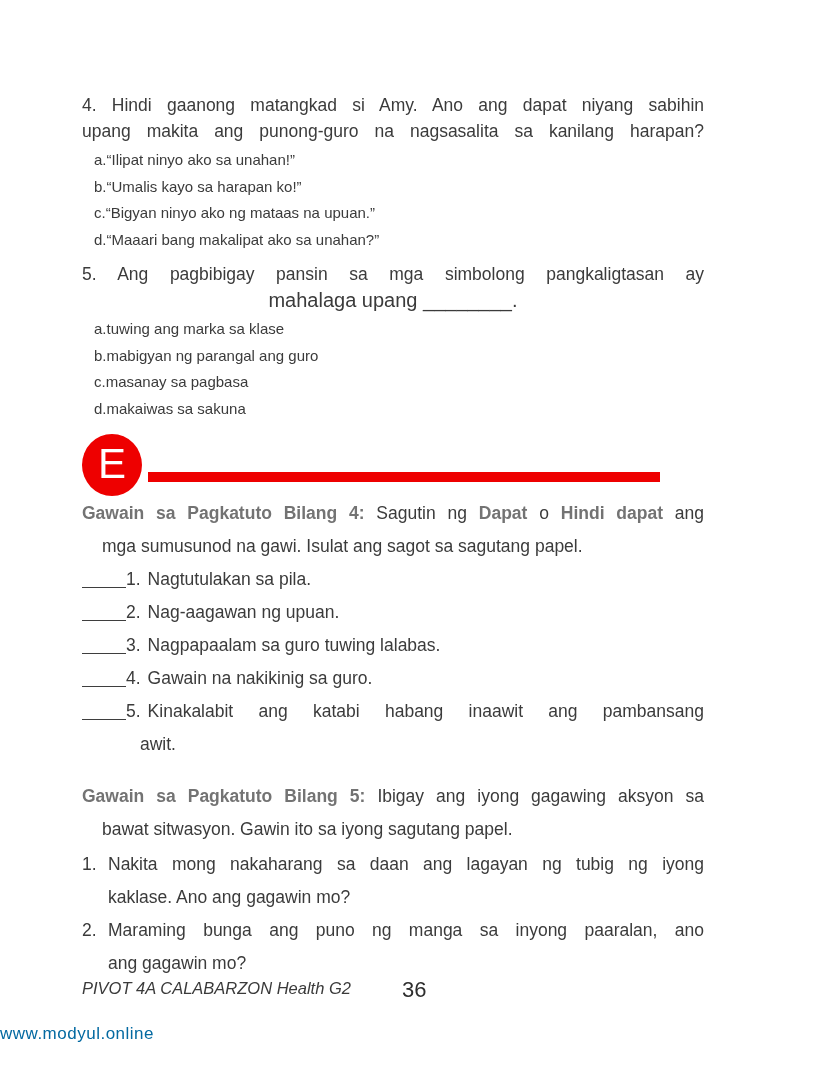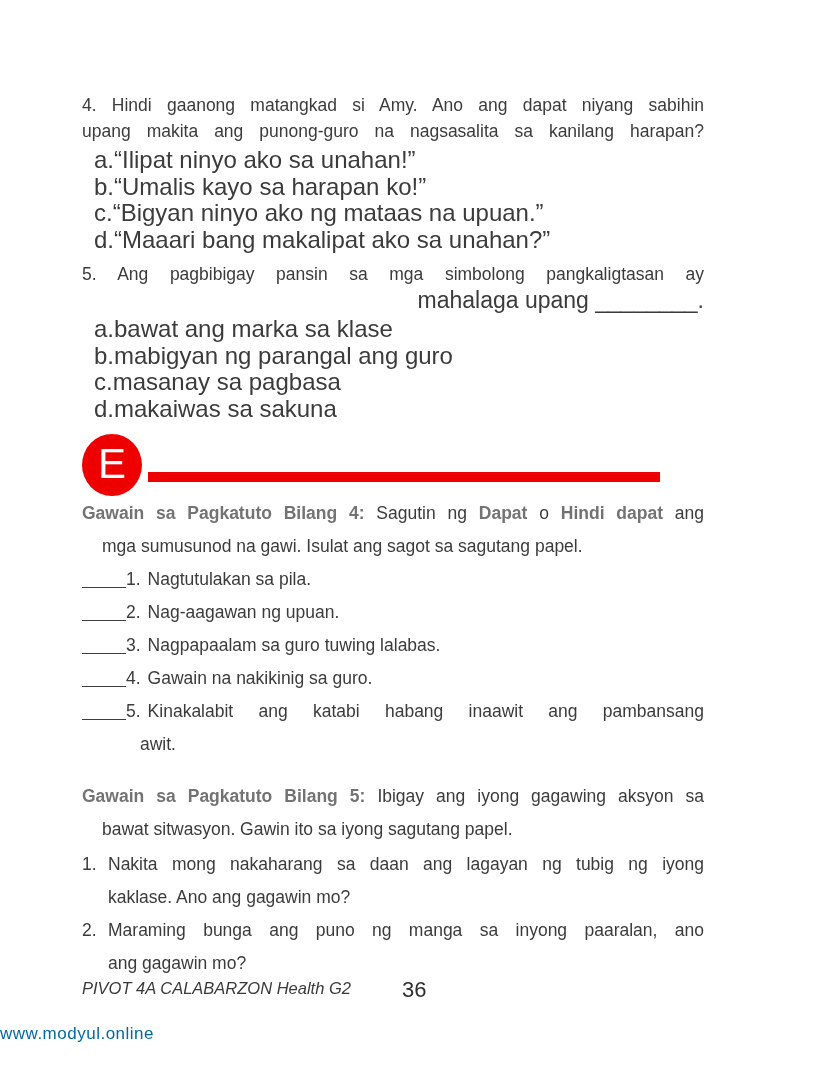--- a/index.html
+++ b/index.html
@@ -9,23 +9,23 @@
     margin:0 auto;
     background:#ffffff;
     font-family:Liberation Sans, sans-serif;
     color:#3b3b3b;
     overflow:hidden;
   }
   .block { position:absolute; left:82px; width:622px; }
 
   
   .stem-line { font-size:17.5px; line-height:26px; text-align:justify; text-align-last:justify; }
-  .stem-last { font-size:23px; line-height:26px; text-align:right; }
+  .stem-last { font-size:20px; line-height:26px; text-align:center; }
   .options { margin-top:3px; padding-left:12px; }
-  .option { font-size:24px; line-height:26.5px; }
+  .option { font-size:15px; line-height:26.5px; }
 
   
   .marker-circle {
     position:absolute; left:82px; top:434px;
     width:60px; height:62px; border-radius:50%;
     background:#ee0000;
     display:flex; align-items:center; justify-content:center;
   }
   .marker-letter { color:#ffffff; font-size:42px; line-height:1; font-weight:400; padding-bottom:3px; }
   .marker-line { position:absolute; left:148px; top:472px; width:512px; height:10px; background:#ee0000; }
@@ -77,21 +77,21 @@
       <div class="option">b.“Umalis kayo sa harapan ko!”</div>
       <div class="option">c.“Bigyan ninyo ako ng mataas na upuan.”</div>
       <div class="option">d.“Maaari bang makalipat ako sa unahan?”</div>
     </div>
   </div>
 
   <div class="block" style="top:261px;">
     <div class="stem-line">5. Ang pagbibigay pansin sa mga simbolong pangkaligtasan ay</div>
     <div class="stem-last">mahalaga upang ________.</div>
     <div class="options">
-      <div class="option">a.bawat ang marka sa klase</div>
+      <div class="option">a.tuwing ang marka sa klase</div>
       <div class="option">b.mabigyan ng parangal ang guro</div>
       <div class="option">c.masanay sa pagbasa</div>
       <div class="option">d.makaiwas sa sakuna</div>
     </div>
   </div>
 
   <div class="marker-circle">
     <span class="marker-letter">E</span>
   </div>
   <div class="marker-line"></div>

